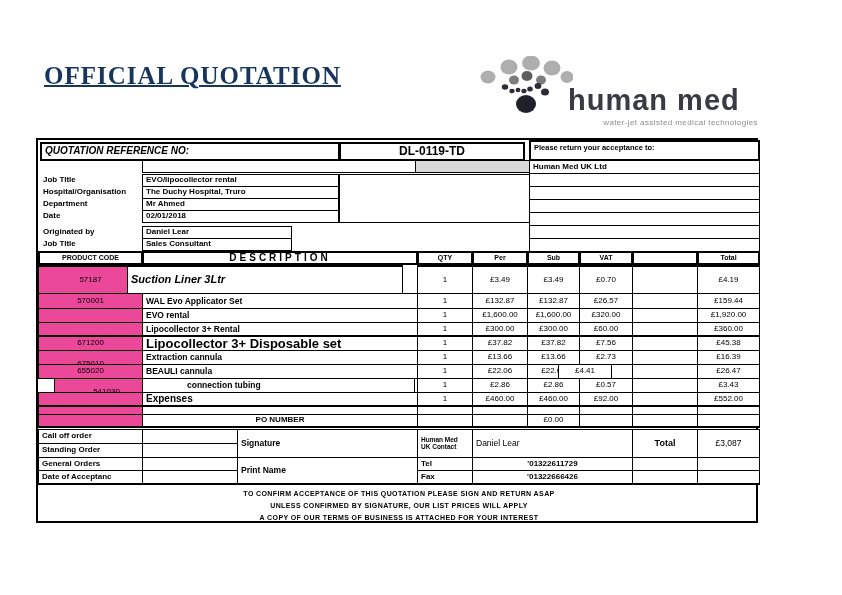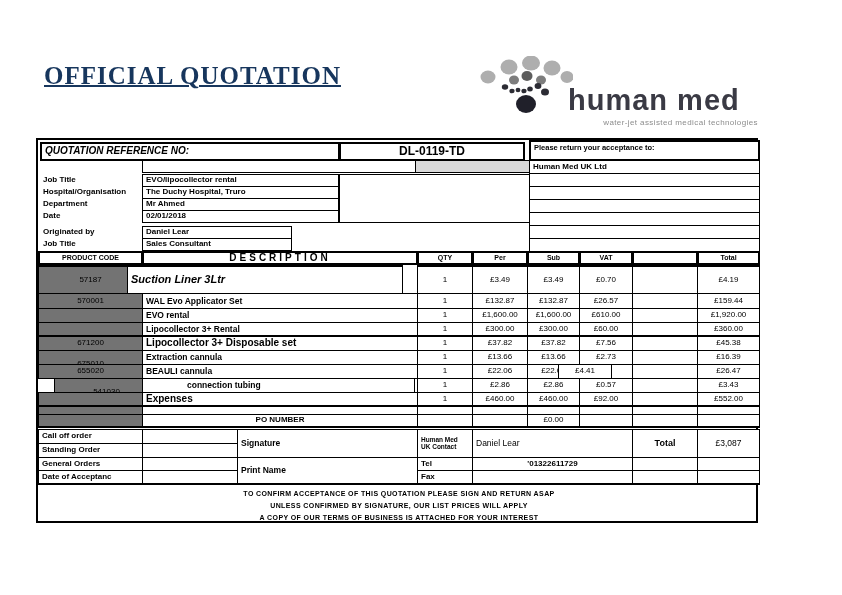--- a/index.html
+++ b/index.html
@@ -25,21 +25,21 @@
 
   .c{position:absolute;box-sizing:border-box;border:1px solid #000;background:#fff;
      display:flex;align-items:center;padding:0 3px;font-size:8px;overflow:hidden;
      white-space:nowrap;line-height:1.05;}
   .nb{border:none;background:transparent;}
   .b{font-weight:bold;}
   .i{font-style:italic;}
   .ctr{justify-content:center;text-align:center;padding:0 1px;}
   .top{align-items:flex-start;padding-top:2px;}
   .thick{border-width:2px;}
-  .blue{background:#737373;}
+  .blue{background:#ec4899;}
   .gray{background:#d9d9d9;}
   .wrap{white-space:normal;}
 
   .notes{position:absolute;left:0;top:343px;width:722px;height:40px;box-sizing:border-box;
          border-top:2px solid #000;text-align:center;font-weight:bold;font-size:7px;
          letter-spacing:.4px;padding-top:3px;}
   .notes div{line-height:12px;}
 </style>
 </head>
 <body>
@@ -128,33 +128,33 @@
         <div class="c ctr" style="left: 434px; top: 153px; width: 56px; height: 16px;">£132.87</div>
         <div class="c ctr" style="left: 489px; top: 153px; width: 53px; height: 16px;">£132.87</div>
         <div class="c ctr" style="left: 541px; top: 153px; width: 54px; height: 16px;">£26.57</div>
         <div class="c ctr" style="left: 594px; top: 153px; width: 66px; height: 16px;"></div>
         <div class="c ctr" style="left: 659px; top: 153px; width: 63px; height: 16px;">£159.44</div>
         <div class="c blue ctr" style="left: 0px; top: 168px; width: 105px; height: 15px;"></div>
         <div class="c b" style="left: 104px; top: 168px; width: 276px; height: 15px; font-size: 8.5px;">EVO rental</div>
         <div class="c ctr" style="left: 379px; top: 168px; width: 56px; height: 15px;">1</div>
         <div class="c ctr" style="left: 434px; top: 168px; width: 56px; height: 15px;">£1,600.00</div>
         <div class="c ctr" style="left: 489px; top: 168px; width: 53px; height: 15px;">£1,600.00</div>
-        <div class="c ctr" style="left: 541px; top: 168px; width: 54px; height: 15px;">£610.00</div>
+        <div class="c ctr" style="left: 541px; top: 168px; width: 54px; height: 15px;">£320.00</div>
         <div class="c ctr" style="left: 594px; top: 168px; width: 66px; height: 15px;"></div>
         <div class="c ctr" style="left: 659px; top: 168px; width: 63px; height: 15px;">£1,920.00</div>
         <div class="c blue ctr" style="left: 0px; top: 182px; width: 105px; height: 15px; border-bottom-width: 2px;"></div>
         <div class="c b" style="left: 104px; top: 182px; width: 276px; height: 15px; border-bottom-width: 2px; font-size: 8.5px;">Lipocollector 3+ Rental</div>
         <div class="c ctr" style="left: 379px; top: 182px; width: 56px; height: 15px; border-bottom-width: 2px;">1</div>
         <div class="c ctr" style="left: 434px; top: 182px; width: 56px; height: 15px; border-bottom-width: 2px;">£300.00</div>
         <div class="c ctr" style="left: 489px; top: 182px; width: 53px; height: 15px; border-bottom-width: 2px;">£300.00</div>
         <div class="c ctr" style="left: 541px; top: 182px; width: 54px; height: 15px; border-bottom-width: 2px;">£60.00</div>
         <div class="c ctr" style="left: 594px; top: 182px; width: 66px; height: 15px; border-bottom-width: 2px;"></div>
         <div class="c ctr" style="left: 659px; top: 182px; width: 63px; height: 15px; border-bottom-width: 2px;">£360.00</div>
         <div class="c blue ctr" style="left: 0px; top: 196px; width: 105px; height: 15px;">671200</div>
-        <div class="c b" style="left: 104px; top: 196px; width: 276px; height: 15px; font-size: 10px;">Lipocollector 3+ Disposable set</div>
+        <div class="c b" style="left: 104px; top: 196px; width: 276px; height: 15px; font-size: 13px;">Lipocollector 3+ Disposable set</div>
         <div class="c ctr" style="left: 379px; top: 196px; width: 56px; height: 15px;">1</div>
         <div class="c ctr" style="left: 434px; top: 196px; width: 56px; height: 15px;">£37.82</div>
         <div class="c ctr" style="left: 489px; top: 196px; width: 53px; height: 15px;">£37.82</div>
         <div class="c ctr" style="left: 541px; top: 196px; width: 54px; height: 15px;">£7.56</div>
         <div class="c ctr" style="left: 594px; top: 196px; width: 66px; height: 15px;"></div>
         <div class="c ctr" style="left: 659px; top: 196px; width: 63px; height: 15px;">£45.38</div>
         <div class="c blue ctr" style="left: 0px; top: 210px; width: 105px; height: 28px;">675010</div>
         <div class="c b" style="left: 104px; top: 210px; width: 276px; height: 15px; font-size: 8.5px;">Extraction cannula</div>
         <div class="c ctr" style="left: 379px; top: 210px; width: 56px; height: 15px;">1</div>
         <div class="c ctr" style="left: 434px; top: 210px; width: 56px; height: 15px;">£13.66</div>
@@ -221,20 +221,21 @@
     <div class="c" style="left:434px;top:289px;width:161px;height:29px;font-size:8.5px;">Daniel Lear</div>
     <div class="c b ctr" style="left:594px;top:289px;width:66px;height:29px;font-size:9px;">Total</div>
     <div class="c ctr" style="left:659px;top:289px;width:63px;height:29px;font-size:8.5px;">£3,087</div>
 
     <div class="c b" style="left:379px;top:317px;width:56px;height:14px;">Tel</div>
     <div class="c b ctr" style="left:434px;top:317px;width:161px;height:14px;">'01322611729</div>
     <div class="c" style="left:594px;top:317px;width:66px;height:14px;"></div>
     <div class="c" style="left:659px;top:317px;width:63px;height:14px;"></div>
 
     <div class="c b" style="left:379px;top:330px;width:56px;height:14px;">Fax</div>
+    <div class="c b ctr" style="left:434px;top:330px;width:161px;height:14px;">'01322666426</div>
     <div class="c" style="left:594px;top:330px;width:66px;height:14px;"></div>
     <div class="c" style="left:659px;top:330px;width:63px;height:14px;"></div>
 
     <div class="notes">
       <div>TO CONFIRM ACCEPTANCE OF THIS QUOTATION PLEASE SIGN AND RETURN ASAP</div>
       <div>UNLESS CONFIRMED BY SIGNATURE, OUR LIST PRICES WILL APPLY</div>
       <div>A COPY OF OUR TERMS OF BUSINESS IS ATTACHED FOR YOUR INTEREST</div>
     </div>
 
   </div>

